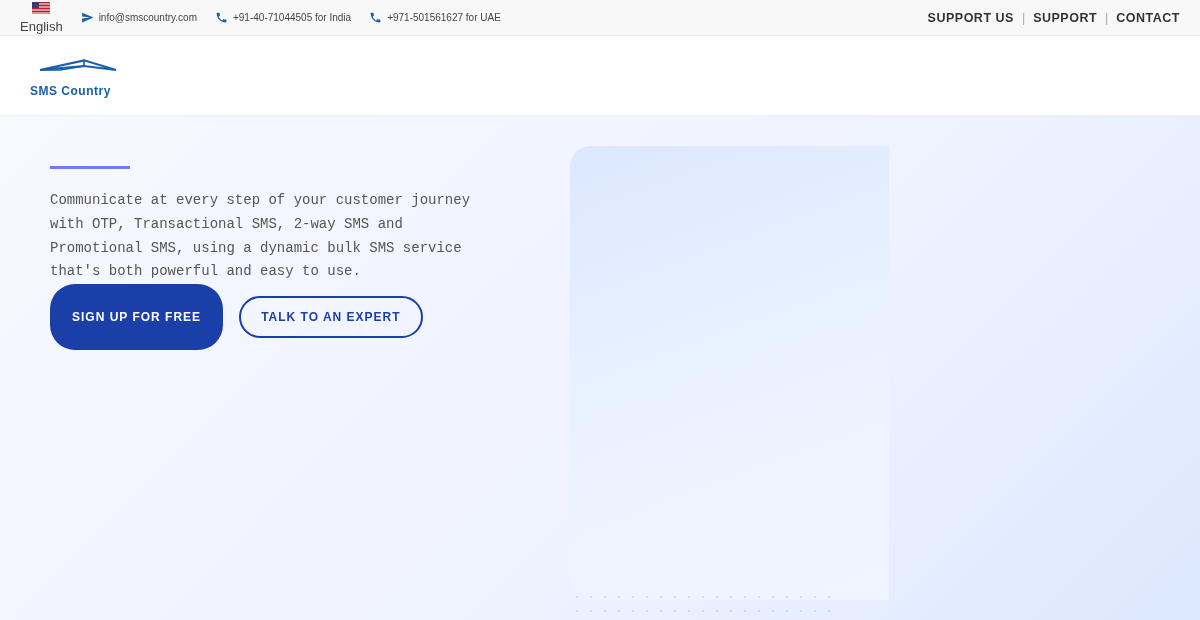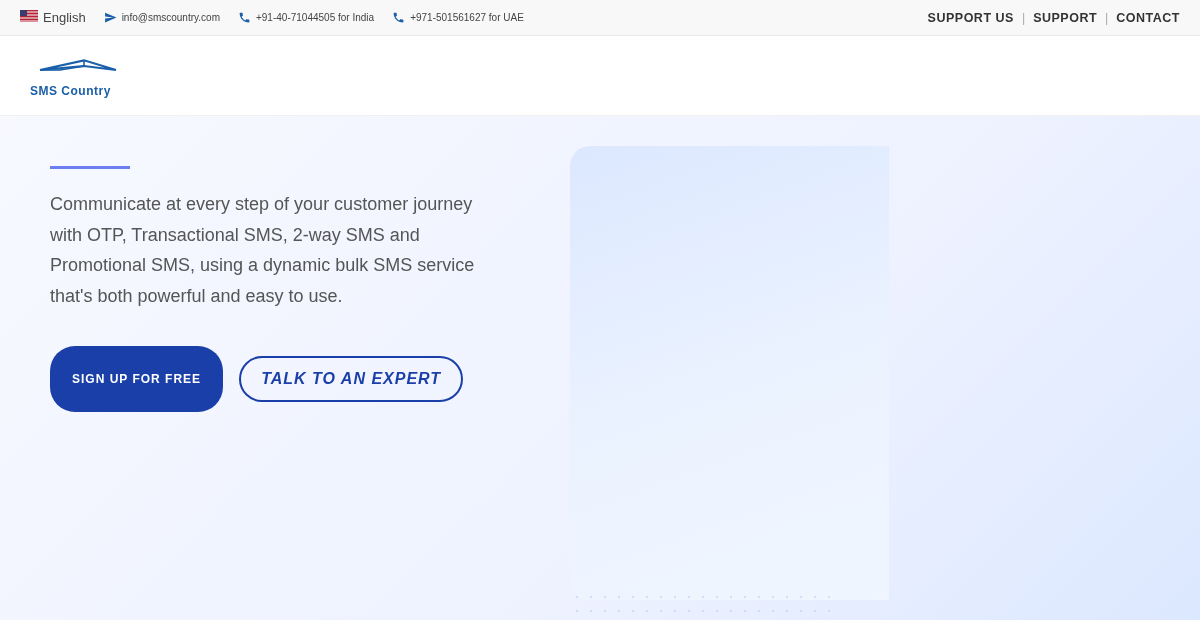--- a/index.html
+++ b/index.html
@@ -33,23 +33,24 @@
       color: #333;
       font-weight: 600;
       letter-spacing: 0.5px;
       font-size: 12.5px;
     }
     .top-bar-right .separator {
       color: #aaa;
     }
     .lang-item {
       display: flex;
-      align-items: flex-start;
+      align-items: center;
       gap: 5px;
       font-size: 13px;
+      flex-direction: column;
     }
     .flag-icon {
       width: 18px;
       height: 12px;
       display: inline-block;
     }
     .contact-info {
       display: flex;
       align-items: center;
       gap: 5px;
@@ -120,25 +121,25 @@
       font-size: 32px;
       font-weight: 800;
       color: #1a1a2e;
       line-height: 1.3;
       margin-bottom: 20px;
     }
     .hero-title .highlight {
       color: #1a5fa8;
     }
     .hero-subtitle {
-      font-size: 18px;
+      font-size: 14px;
       color: #555;
       line-height: 1.7;
-      margin-bottom: 35px;
       max-width: 430px;
+      font-family: Liberation Mono, monospace;
     }
     .hero-buttons {
       display: flex;
       gap: 16px;
       align-items: center;
     }
     .btn-primary {
       background: #1a3fa8;
       color: #fff;
       border: none;
@@ -149,26 +150,25 @@
       letter-spacing: 1px;
       text-transform: uppercase;
       cursor: pointer;
     }
     .btn-outline {
       background: transparent;
       color: #1a3fa8;
       border: 2px solid #1a3fa8;
       padding: 12px 20px;
       border-radius: 25px;
-      font-size: 16px;
+      font-size: 12px;
       font-weight: 700;
       letter-spacing: 1px;
       text-transform: uppercase;
       cursor: pointer;
-      font-style: italic;
     }
 
     
     .hero-right {
       flex: 1;
       position: relative;
       height: 100%;
     }
 
     

